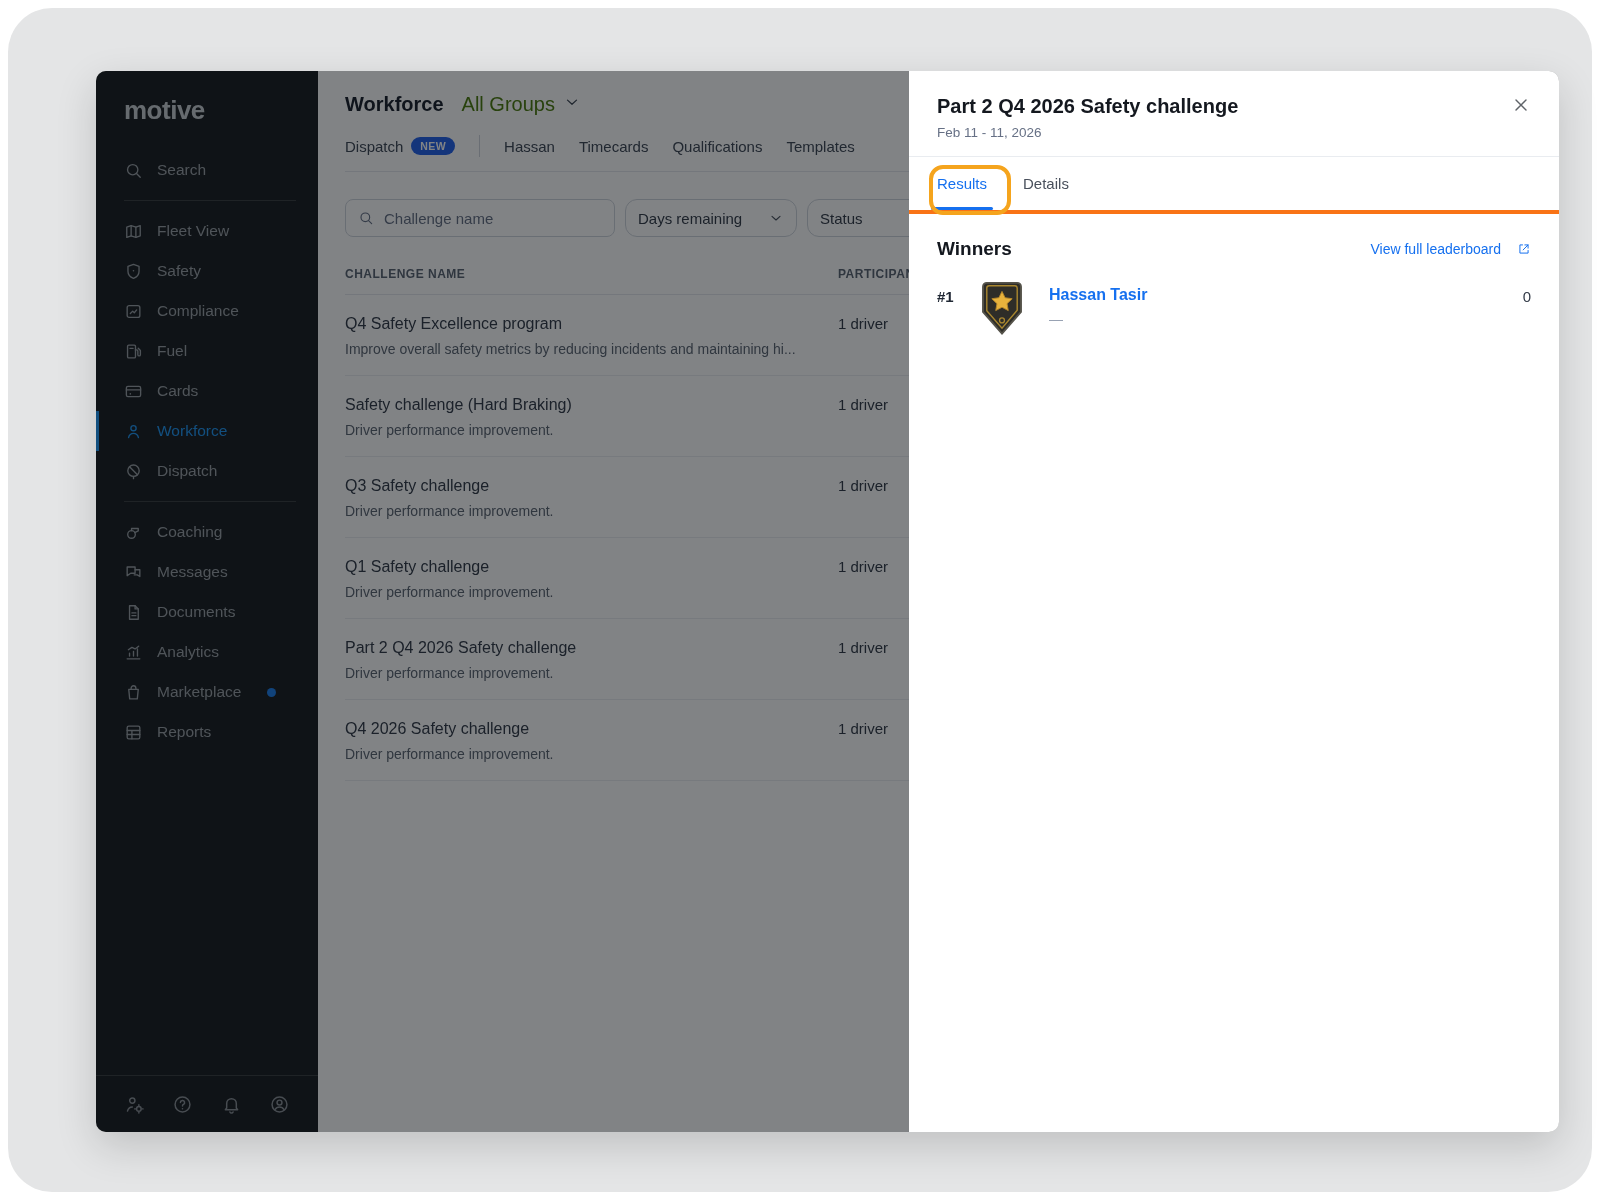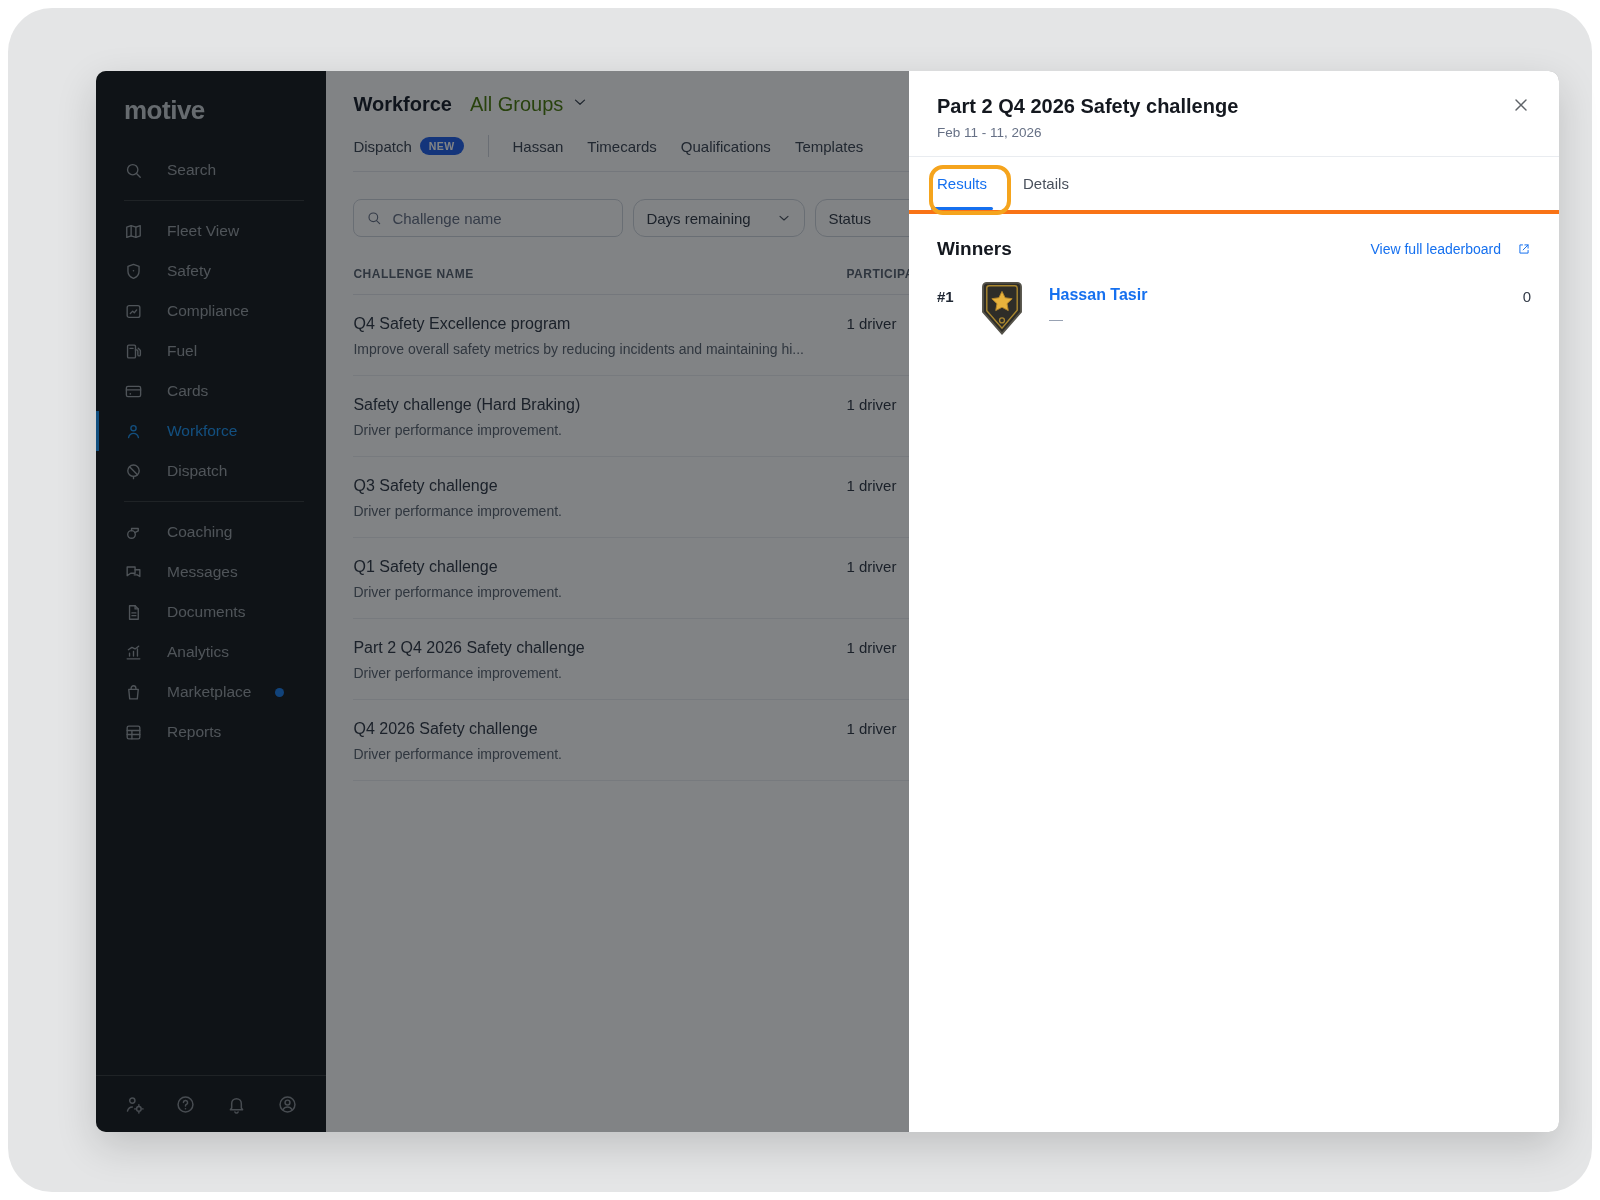--- a/index.html
+++ b/index.html
@@ -3,21 +3,21 @@
 <meta charset="utf-8">
 <style>
   html,body{margin:0;padding:0;width:1600px;height:1200px;overflow:hidden;background:#ffffff;
     font-family:"Liberation Sans","DejaVu Sans",sans-serif;-webkit-font-smoothing:antialiased;}
   .backdrop{position:absolute;inset:8px;background:#e4e5e6;border-radius:44px;}
   .window{position:absolute;left:68px;top:71px;width:1463px;height:1061px;background:#fff;
     border-radius:10px;overflow:hidden;display:flex;box-shadow:0 14px 40px rgba(0,0,0,.16);margin-left:28px;}
   
   .sidebar{flex:0 0 222px;background:var(--sidebar-bg,#1b1f22);position:relative;padding-top:18px;color:#9aa0a6;}
   .logo{font-size:26px;font-weight:700;letter-spacing:-.5px;color:#c9ced3;margin:6px 0 24px 28px;}
-  .side-item{height:40px;display:flex;align-items:center;gap:24px;padding:0 16px 0 28px;font-size:15.5px;cursor:pointer;}
+  .side-item{height:40px;display:flex;align-items:center;gap:14px;padding:0 16px 0 28px;font-size:15.5px;cursor:pointer;}
   .side-item .s-icon{width:19px;height:19px;flex:0 0 19px;display:inline-flex;}
   .side-item .s-icon svg{width:19px;height:19px;}
   .side-item.active{color:var(--accent-blue,#2196f3);box-shadow:inset 3px 0 0 var(--accent-blue,#2196f3);}
   .side-divider{height:1px;background:rgba(255,255,255,.14);margin:10px 22px 10px 28px;}
   .dot{display:none;width:9px;height:9px;border-radius:50%;background:var(--marketplace-dot,#1e7eea);margin-left:auto;margin-right:26px;}
   .has-dot .dot{display:inline-block;}
   .sidebar-footer{position:absolute;left:0;right:0;bottom:0;}
   .sidebar-footer .foot-line{height:1px;background:rgba(255,255,255,.14);}
   .footer-icons{height:56px;display:flex;align-items:center;justify-content:space-between;padding:0 28px;color:#8b9097;}
   .footer-icons .f-icon{width:21px;height:21px;display:inline-flex;cursor:pointer;}

